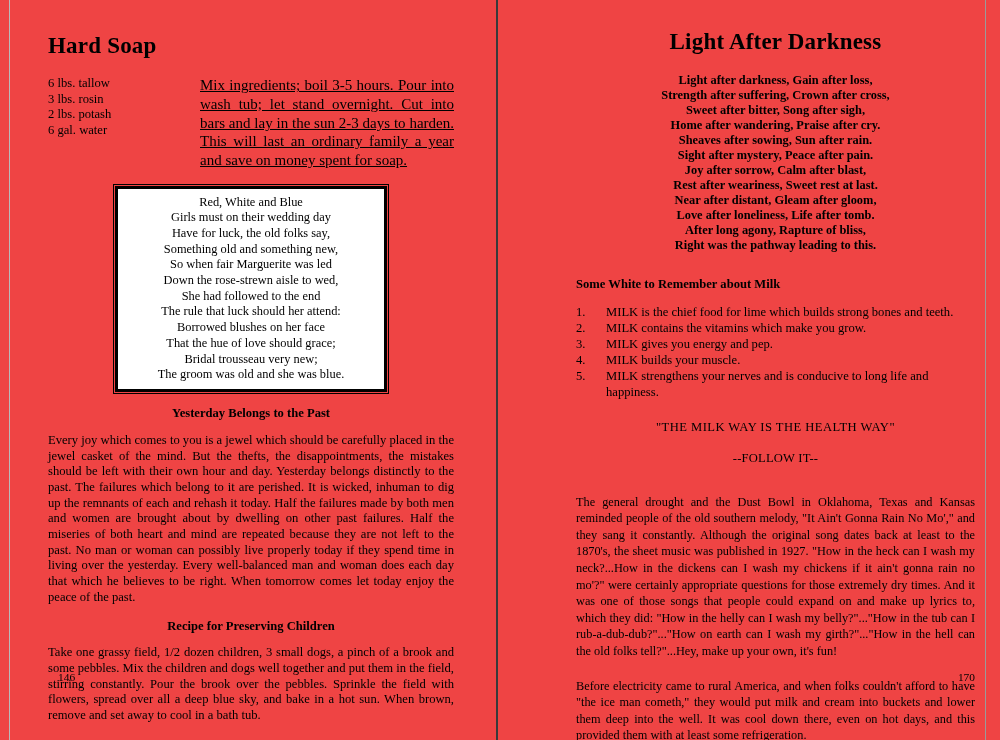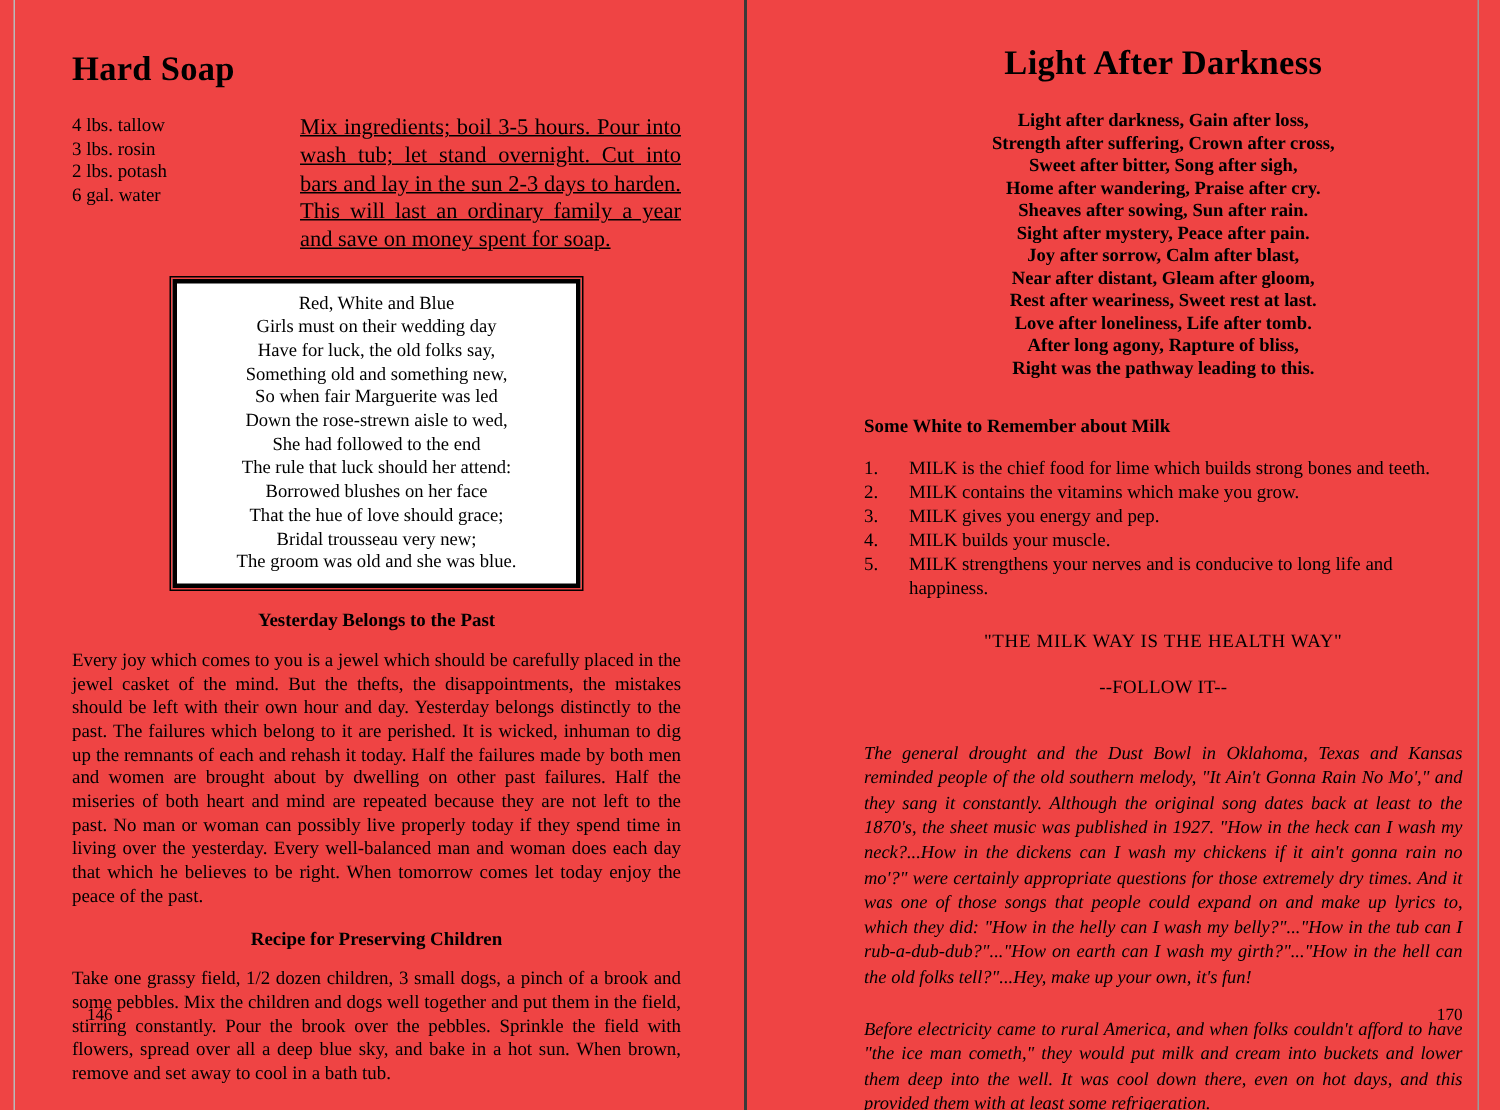--- a/index.html
+++ b/index.html
@@ -148,21 +148,20 @@
 
   .slogan {
     text-align: center;
     font-size: 12.6px;
     letter-spacing: .45px;
     margin: 19px 0 0 0;
   }
   .slogan.follow { margin-top: 16px; letter-spacing: .2px; }
 
   .ital-par {
-    font-style: italic;
     font-size: 12.3px;
     line-height: 1.35;
     text-align: justify;
     text-justify: inter-word;
     margin: 28px 0 0 0;
   }
   .ital-par.second { margin-top: 18px; }
 
   .folio {
     position: absolute;
@@ -180,21 +179,21 @@
   <div class="scan-edge-left"></div>
   <div class="scan-edge-right"></div>
   <div class="gutter"></div>
 
   <div class="page page-left">
 
     <h1 class="page-title">Hard Soap</h1>
 
     <div class="recipe-grid">
       <div class="recipe-ingredients">
-        <div>4 lbs. tallow</div>
+        <div>6 lbs. tallow</div>
         <div>3 lbs. rosin</div>
         <div>2 lbs. potash</div>
         <div>6 gal. water</div>
       </div>
       <div class="recipe-method">Mix ingredients; boil 3-5 hours.  Pour into wash tub; let stand overnight.  Cut into bars and lay in the sun 2-3 days to harden.  This will last an ordinary family a year and save on money spent for soap.</div>
     </div>
 
     <div class="poem-box">
       <div class="line">Red, White and Blue</div>
       <div class="line">Girls must on their wedding day</div>
@@ -224,22 +223,22 @@
     <h1 class="page-title center">Light After Darkness</h1>
 
     <div class="verse">
       <div class="line">Light after darkness, Gain after loss,</div>
       <div class="line">Strength after suffering, Crown after cross,</div>
       <div class="line">Sweet after bitter, Song after sigh,</div>
       <div class="line">Home after wandering, Praise after cry.</div>
       <div class="line">Sheaves after sowing, Sun after rain.</div>
       <div class="line">Sight after mystery, Peace after pain.</div>
       <div class="line">Joy after sorrow, Calm after blast,</div>
+      <div class="line">Rest after weariness, Sweet rest at last.</div>
       <div class="line">Near after distant, Gleam after gloom,</div>
-      <div class="line">Rest after weariness, Sweet rest at last.</div>
       <div class="line">Love after loneliness, Life after tomb.</div>
       <div class="line">After long agony, Rapture of bliss,</div>
       <div class="line">Right was the pathway leading to this.</div>
     </div>
 
     <h2 class="subhead-left">Some White to Remember about Milk</h2>
 
     <div class="milk-list">
       <div class="milk-item">
         <span class="milk-num">1.</span>

